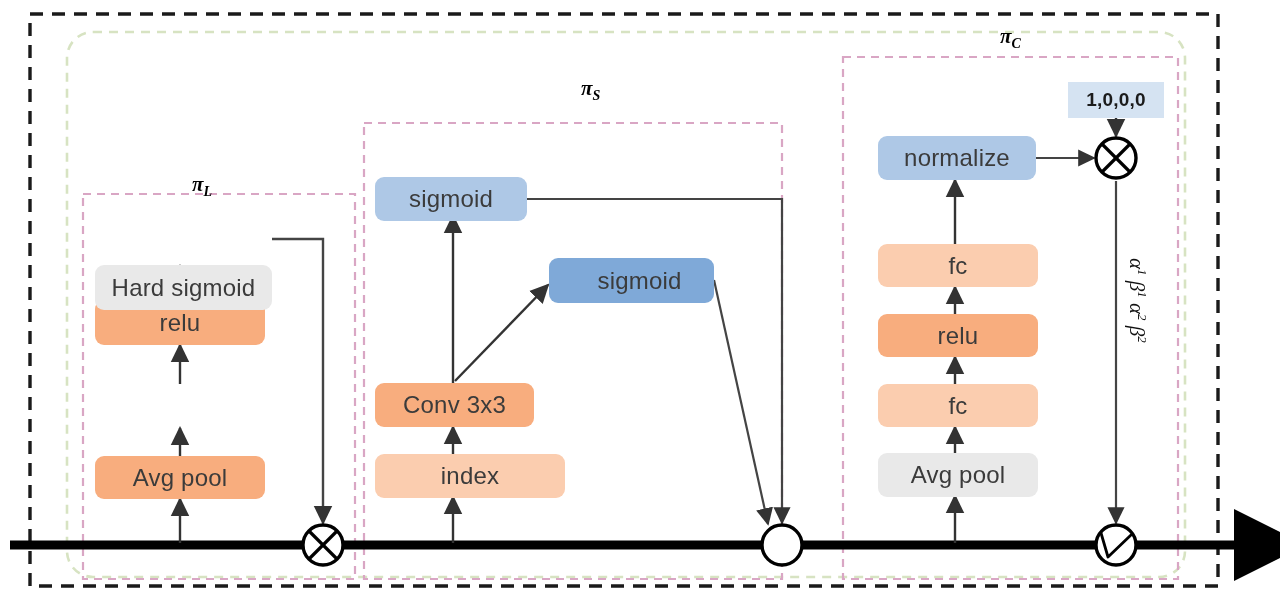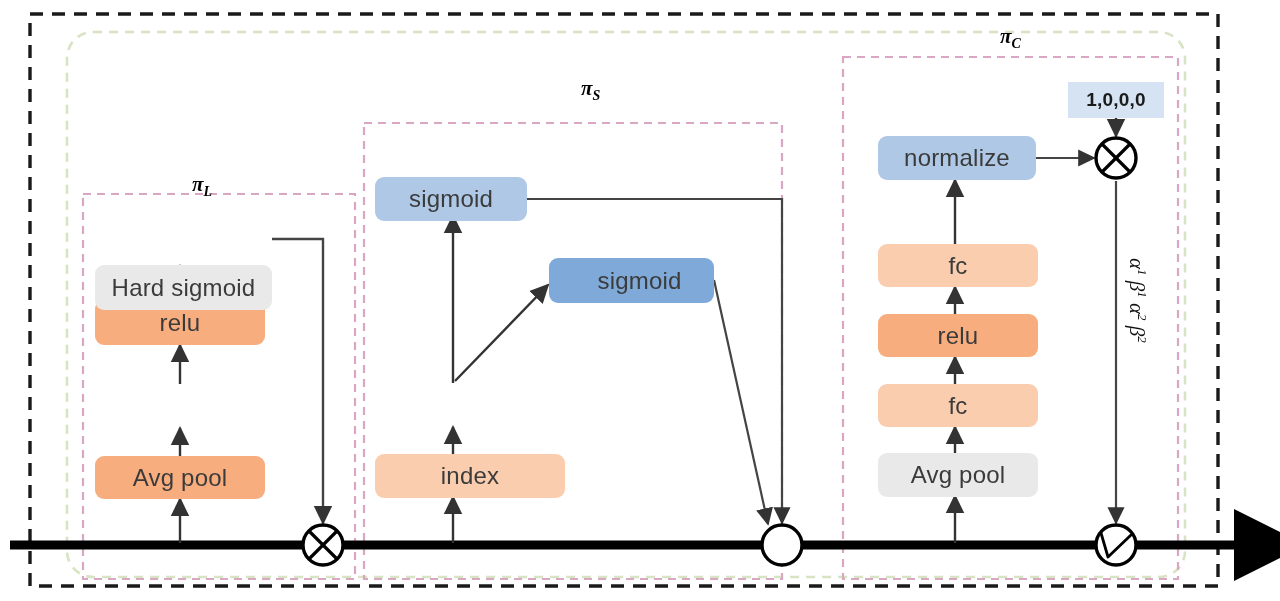--- a/index.html
+++ b/index.html
@@ -104,20 +104,21 @@
   </div>
   <div class="grp-label" style="left:1000px;top:24px;">
     <span>π</span><sub>C</sub>
   </div>
 
   <div class="node" style="left:95px;top:456px;width:170px;height:43px;background:#f8ad7e;">Avg pool</div>
   <div class="node" style="left:95px;top:300px;width:170px;height:45px;background:#f8ad7e;">relu</div>
   <div class="node" style="left:95px;top:217px;width:177px;height:45px;background:#e9e9e9;margin-top:48px;">Hard sigmoid</div>
 
   <div class="node" style="left:375px;top:454px;width:190px;height:44px;background:#fbcdaf;">index</div>
+  <div class="node" style="left:375px;top:383px;width:159px;height:44px;background:#f8ad7e;">Conv 3x3</div>
   <div class="node" style="left:375px;top:177px;width:152px;height:44px;background:#aec8e6;">sigmoid</div>
   <div class="node" style="left:549px;top:258px;width:165px;height:45px;background:#7fa9d8;padding-left:16px;">sigmoid</div>
 
   <div class="node" style="left:878px;top:453px;width:160px;height:44px;background:#e9e9e9;">Avg pool</div>
   <div class="node" style="left:878px;top:384px;width:160px;height:43px;background:#fbcdaf;">fc</div>
   <div class="node" style="left:878px;top:314px;width:160px;height:43px;background:#f8ad7e;">relu</div>
   <div class="node" style="left:878px;top:244px;width:160px;height:43px;background:#fbcdaf;">fc</div>
   <div class="node" style="left:878px;top:136px;width:158px;height:44px;background:#aec8e6;">normalize</div>
   <div class="node sq" style="left:1068px;top:82px;width:96px;height:36px;background:#d5e3f2;">1,0,0,0</div>
 

